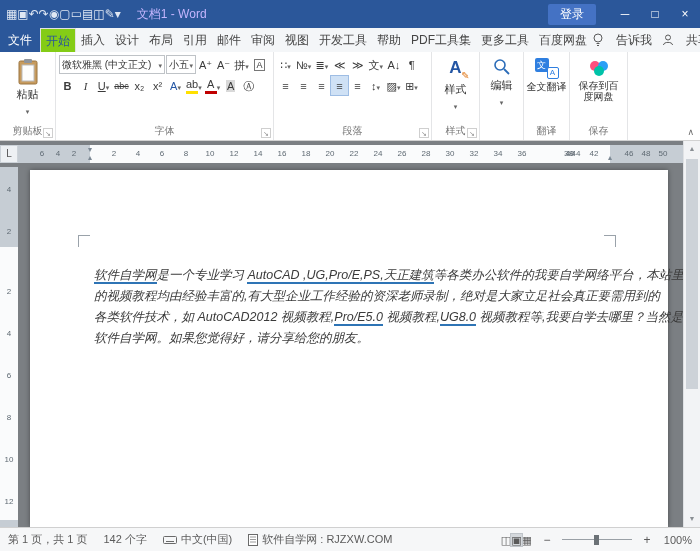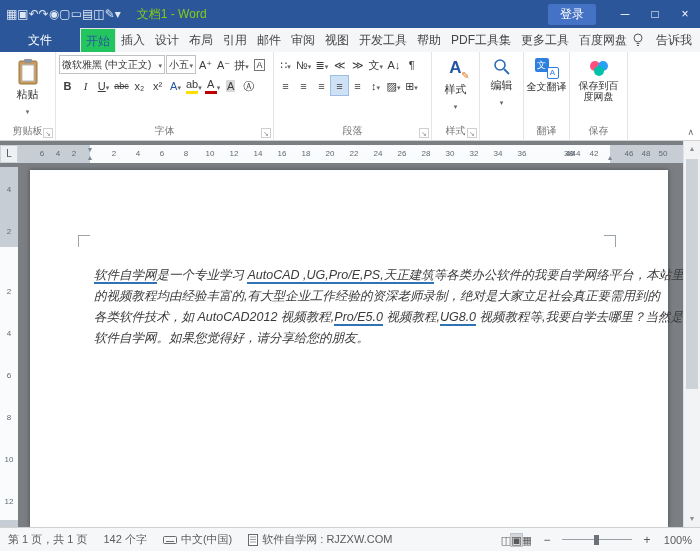--- a/index.html
+++ b/index.html
@@ -2,31 +2,31 @@
 <html><head>
 <meta charset="utf-8">
 <style>
 *{margin:0;padding:0;box-sizing:border-box;font-family:"Liberation Sans","DejaVu Sans",sans-serif;}
 html,body{width:700px;height:551px;overflow:hidden;background:#fff;}
 .app{width:700px;height:551px;display:flex;flex-direction:column;font-size:12px;color:#333;}
 
 
 .titlebar{height:28px;background:#2b579a;display:flex;align-items:center;padding-left:6px;color:#fff;flex:none;}
 .qicon{width:26px;text-align:center;font-size:12px;color:#dfe7f3;cursor:default;}
-.titletext{margin-left:16px;font-size:12px;color:#84cc16;white-space:nowrap;}
+.titletext{margin-left:16px;font-size:12px;color:#c4b5fd;white-space:nowrap;}
 .login{margin-left:auto;background:#4472c4;border-radius:2px;padding:2px 12px;font-size:12px;color:#fff;}
 .wctls{display:flex;margin-left:14px;}
 .wctl{width:30px;height:28px;line-height:28px;text-align:center;font-size:12px;color:#fff;}
 
 
 .tabrow{height:24px;background:#f4f6f8;display:flex;align-items:stretch;flex:none;border-bottom:0;}
 .tabs{display:flex;}
 .tab{padding:0 5px;line-height:24px;font-size:12px;color:#454545;white-space:nowrap;}
-.tab.file{background:#2b579a;color:#fff;padding:0 28px;}
-.tab.active{background:#22c55e;color:#2b579a;border:1px solid #e2e2e2;border-bottom:none;}
+.tab.file{background:#2b579a;color:#fff;padding:0 8px;}
+.tab.active{background:#84cc16;color:#2b579a;border:1px solid #e2e2e2;border-bottom:none;}
 .tabs-right{margin-left:auto;display:flex;align-items:center;gap:10px;padding-right:8px;}
 .tab-extra{display:inline-flex;align-items:center;gap:12px;font-size:12px;color:#454545;white-space:nowrap;}
 
 
 .ribbon{height:89px;background:#fff;border-bottom:1px solid #d2d2d2;display:flex;position:relative;flex:none;}
 .group{position:relative;border-right:1px solid #e4e5e7;display:flex;flex-direction:column;padding:1px 2px 15px;}
 .grouplabel{position:absolute;bottom:2px;left:0;right:0;text-align:center;font-size:10px;color:#767676;white-space:nowrap;}
 .launcher{position:absolute;right:2px;bottom:2px;width:10px;height:10px;line-height:9px;text-align:center;font-size:7px;color:#8a8a8a;border:1px solid #cfcfcf;}
 .collapse{position:absolute;right:6px;bottom:3px;font-size:9px;color:#6a6a6a;}
 .g-clip{width:56px;}.g-font{width:218px;}.g-para{width:158px;}.g-styles{width:48px;}

